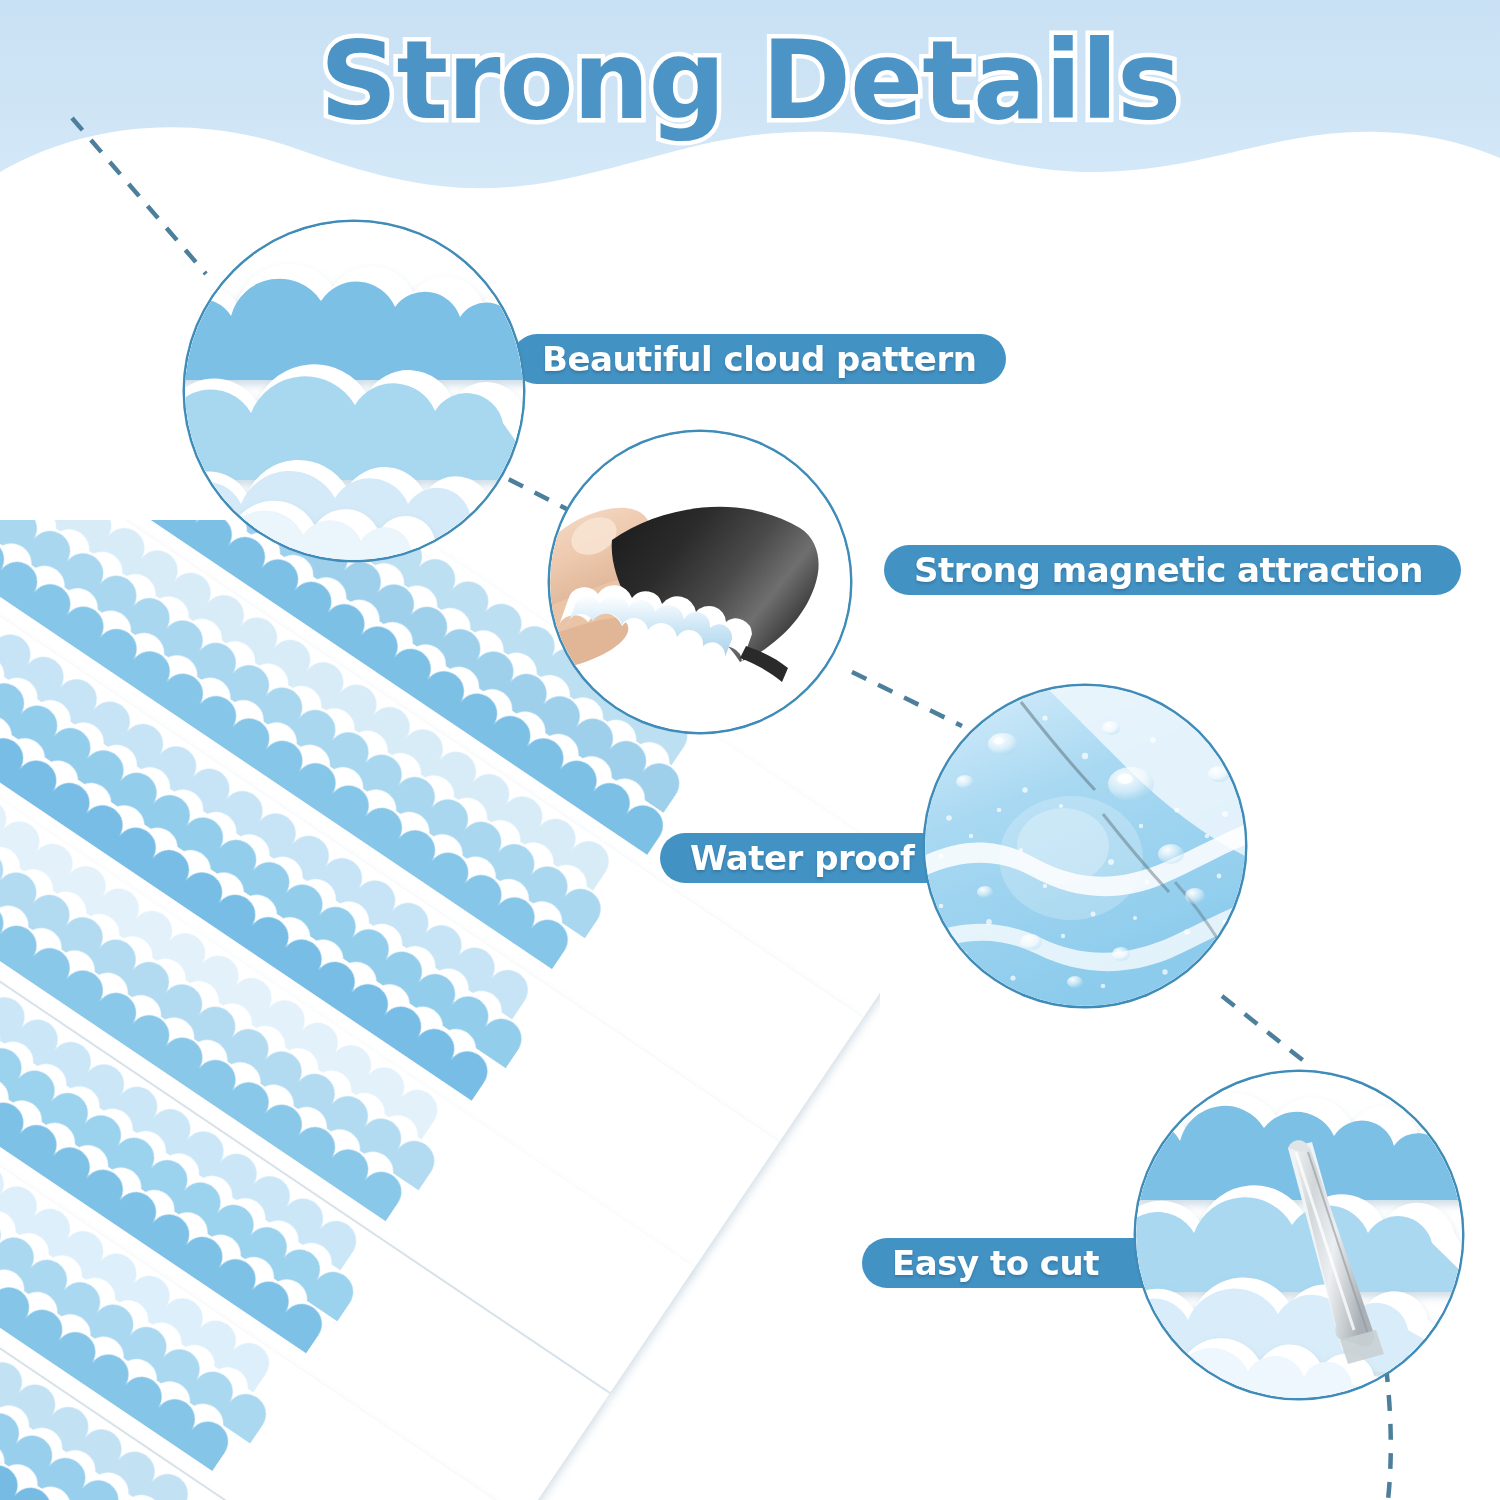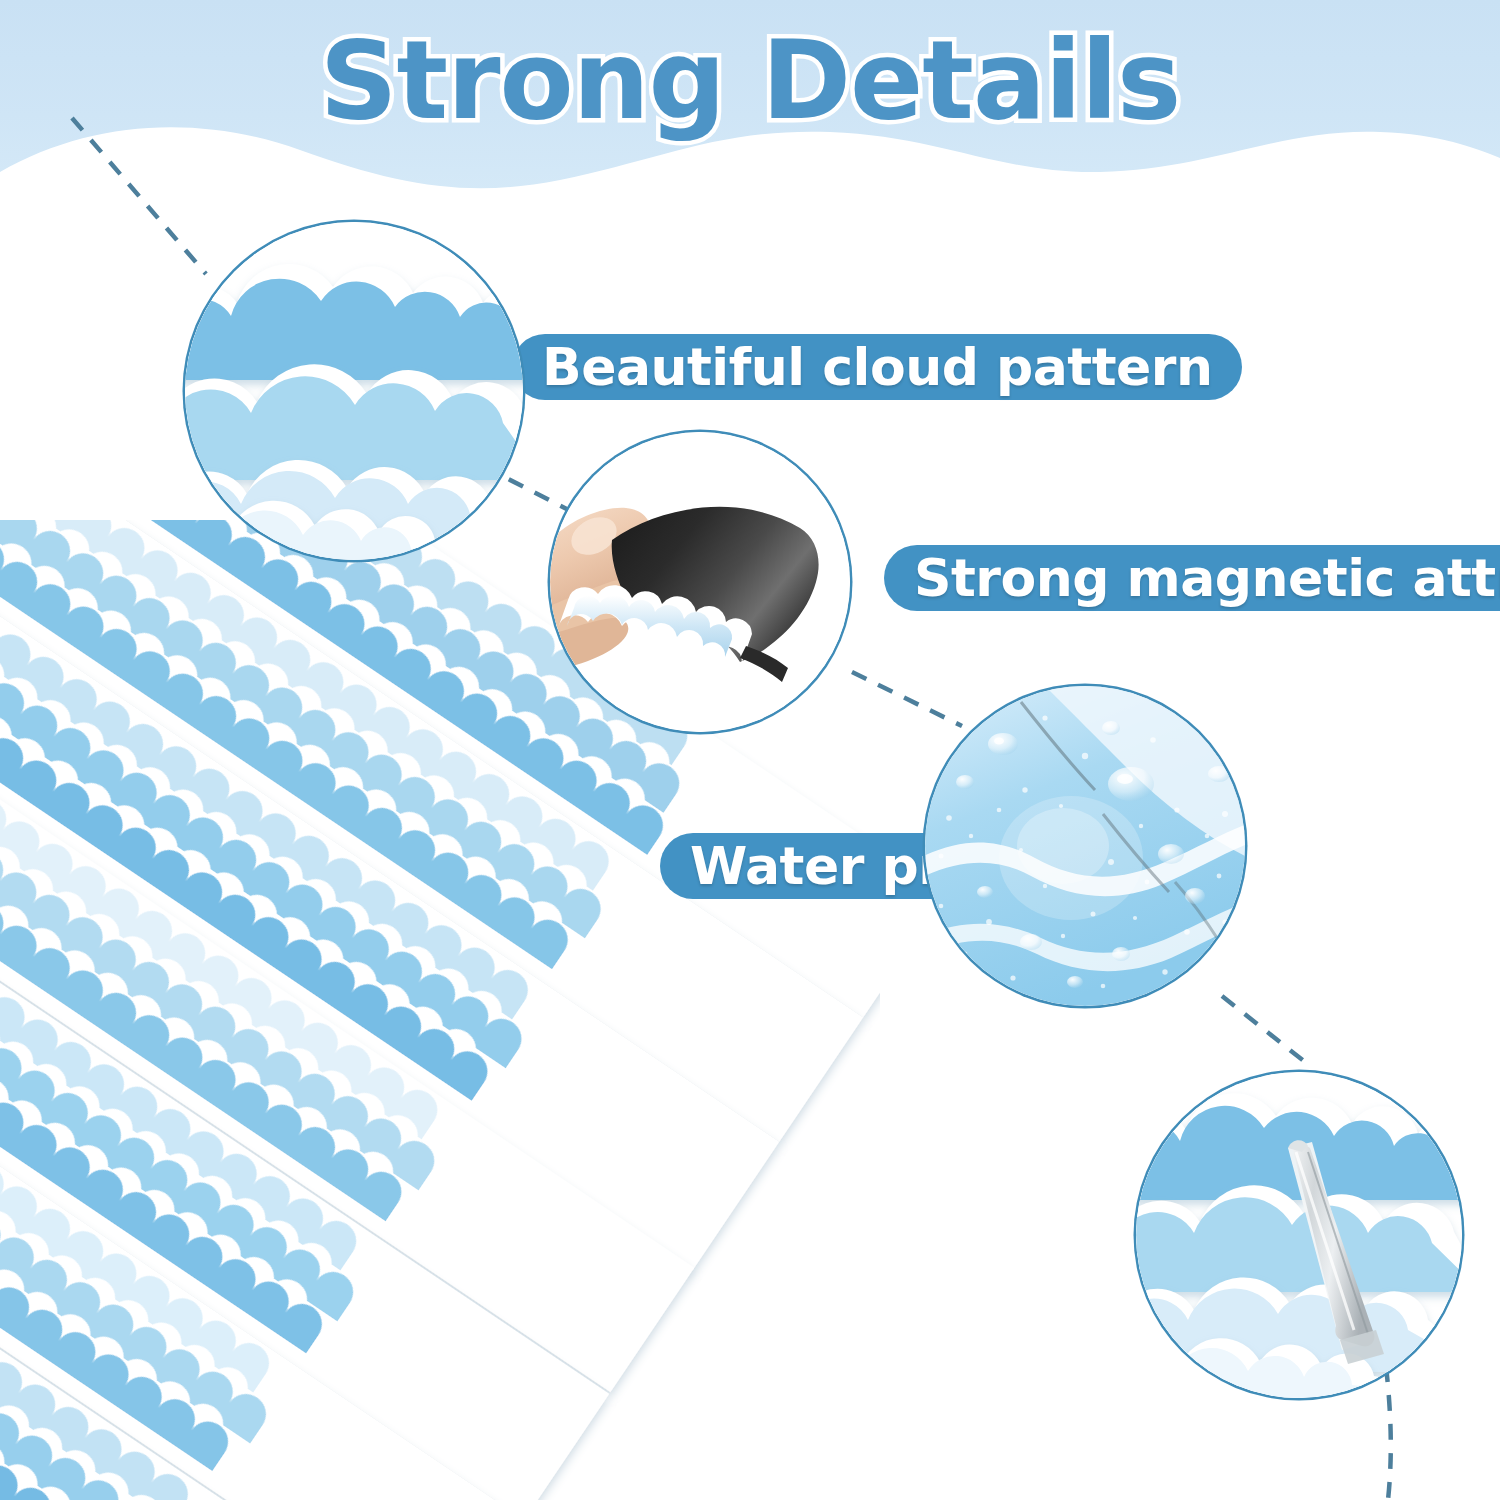--- a/index.html
+++ b/index.html
@@ -75,26 +75,26 @@
 
   
   .label-pill {
     position: absolute;
     display: flex;
     align-items: center;
     background: #4292c4;
     color: #ffffff;
     font-family: "DejaVu Sans", sans-serif;
     font-weight: bold;
-    font-size: 52px;
+    font-size: 34px;
     letter-spacing: -0.5px;
     white-space: nowrap;
     border-radius: 40px;
     padding: 0 30px;
-    height: 66px;
+    height: 50px;
     box-sizing: border-box;
     text-shadow: 0 2px 3px rgba(0,0,0,0.18);
     z-index: 5;
   }
   .label-pill.under { z-index: 4; }
 
   
   .connector { position: absolute; z-index: 2; pointer-events: none; }
 </style>
 </head>
@@ -595,14 +595,17 @@
   </div>
 
   <div class="label-pill" style="left:884px; top:545px; border-radius:40px; padding-right:38px;">
     <span>Strong magnetic attraction</span>
   </div>
 
   <div class="label-pill under" style="left:660px; top:833px; padding-right:80px;">
     <span>Water proof</span>
   </div>
 
+  <div class="label-pill under" style="left:862px; top:1238px; padding-right:70px;">
+    <span>Easy to cut</span>
+  </div>
 
 </div>
 
 </body></html>

